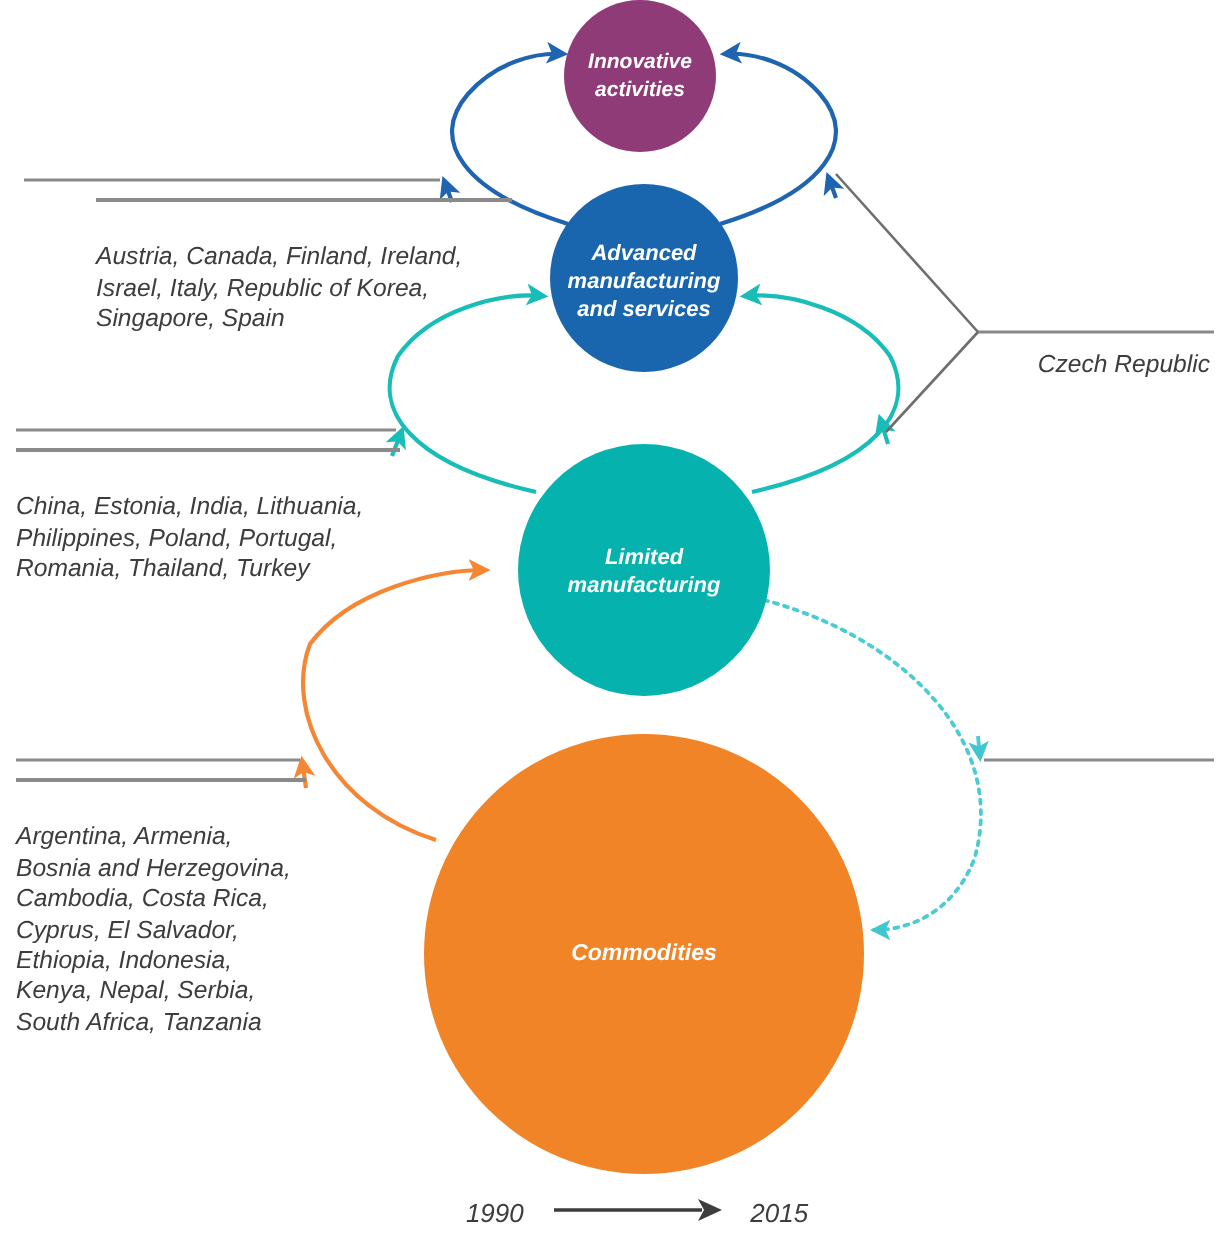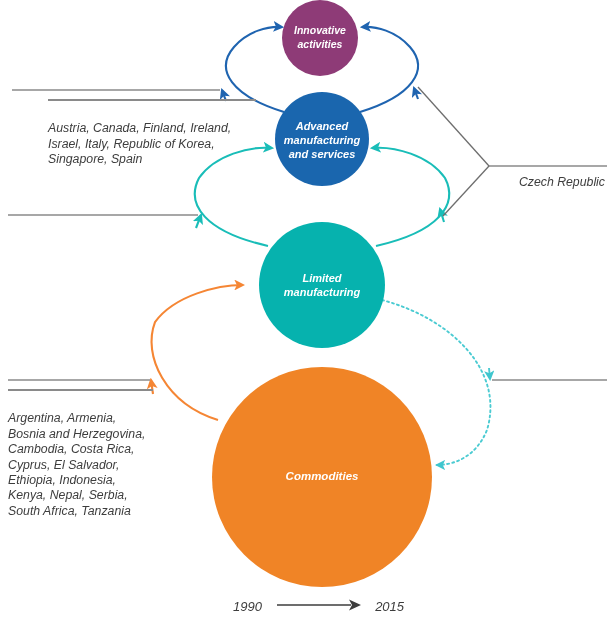--- a/index.html
+++ b/index.html
@@ -144,20 +144,26 @@
     <text class="node-label sz-lg" x="322" y="477">Commodities</text>
   </svg>
 
   <div class="anno" style="left:4px; top:84px; width:208px;margin-left:44px;">
     <span class="rule"></span>
     <span>Austria, Canada, Finland, Ireland,
 Israel, Italy, Republic of Korea,
 Singapore, Spain</span>
   </div>
 
+  <div class="anno" style="left:8px; top:209px; width:192px;">
+    <span class="rule"></span>
+    <span>China, Estonia, India, Lithuania,
+Philippines, Poland, Portugal,
+Romania, Thailand, Turkey</span>
+  </div>
 
   <div class="anno" style="left:8px; top:374px; width:145px;">
     <span class="rule"></span>
     <span>Argentina, Armenia,
 Bosnia and Herzegovina,
 Cambodia, Costa Rica,
 Cyprus, El Salvador,
 Ethiopia, Indonesia,
 Kenya, Nepal, Serbia,
 South Africa, Tanzania</span>

